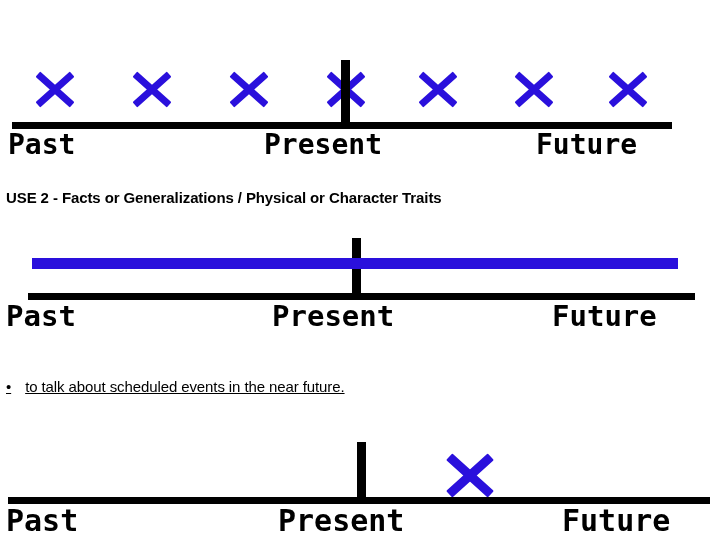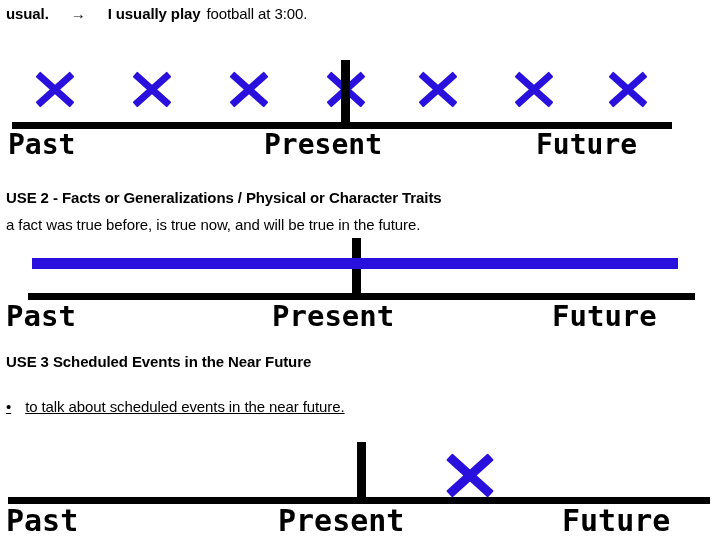--- a/index.html
+++ b/index.html
@@ -92,23 +92,20 @@
   .duration-bar {
     position: absolute;
     background: #2a10dc;
     height: 11px;
   }
 </style>
 </head>
 <body>
 
 <div class="text-block" style="top:4px;">
-  <div class="line">
-    <span class="b">usual.</span><span class="sp-lg"></span><span class="arrow">→</span><span class="sp-lg"></span><span class="b">I usually play</span><span class="sp-sm"></span><span class="n">football at 3:00.</span>
-  </div>
 </div>
 
 <div class="timeline" style="top:60px;height:110px;">
   <div class="xmark" style="left:32px;  top:6px;"></div>
   <div class="xmark" style="left:129px; top:6px;"></div>
   <div class="xmark" style="left:226px; top:6px;"></div>
   <div class="xmark" style="left:323px; top:6px;"></div>
   <div class="xmark" style="left:415px; top:6px;"></div>
   <div class="xmark" style="left:511px; top:6px;"></div>
   <div class="xmark" style="left:605px; top:6px;"></div>
@@ -121,43 +118,37 @@
     <span class="axis-label" style="left:8px;   top:0; font-size:28px;">Past</span>
     <span class="axis-label" style="left:264px; top:0; font-size:28px;">Present</span>
     <span class="axis-label" style="left:536px; top:0; font-size:28px;">Future</span>
   </div>
 </div>
 
 <div class="text-block" style="top:178px;margin-top:10px;">
   <div class="line">
     <span class="b">USE 2  -  Facts or Generalizations / Physical or Character Traits</span>
   </div>
-  <div class="line" style="margin-top:7px;">
-    <span class="n">a fact was true before, is true now, and will be true in the future.</span>
-  </div>
 </div>
 
 <div class="timeline" style="top:236px;height:105px;">
   <div class="present-tick" style="left:352px; top:2px; width:9px; height:58px;"></div>
 
   <div class="duration-bar" style="left:32px; top:22px; width:646px;"></div>
 
   <div class="axis" style="left:28px; top:57px; width:667px; height:7px;"></div>
 
   <div class="axis-labels" style="top:66px;">
     <span class="axis-label" style="left:6px;   top:0; font-size:29px;">Past</span>
     <span class="axis-label" style="left:272px; top:0; font-size:29px;">Present</span>
     <span class="axis-label" style="left:552px; top:0; font-size:29px;">Future</span>
   </div>
 </div>
 
 <div class="text-block" style="top:352px;">
-  <div class="line">
-    <span class="b">USE 3 Scheduled Events in the Near Future</span>
-  </div>
   <div class="line" style="margin-top:25px;text-decoration:underline;">
     <span class="n">•</span><span class="sp-md"></span><span class="n">to talk about scheduled events in the near future.</span>
   </div>
 </div>
 
 <div class="timeline" style="top:432px;height:108px;">
   <div class="present-tick" style="left:357px; top:10px; width:9px; height:58px;"></div>
 
   <div class="xmark big" style="left:442px; top:15px;"></div>
 

